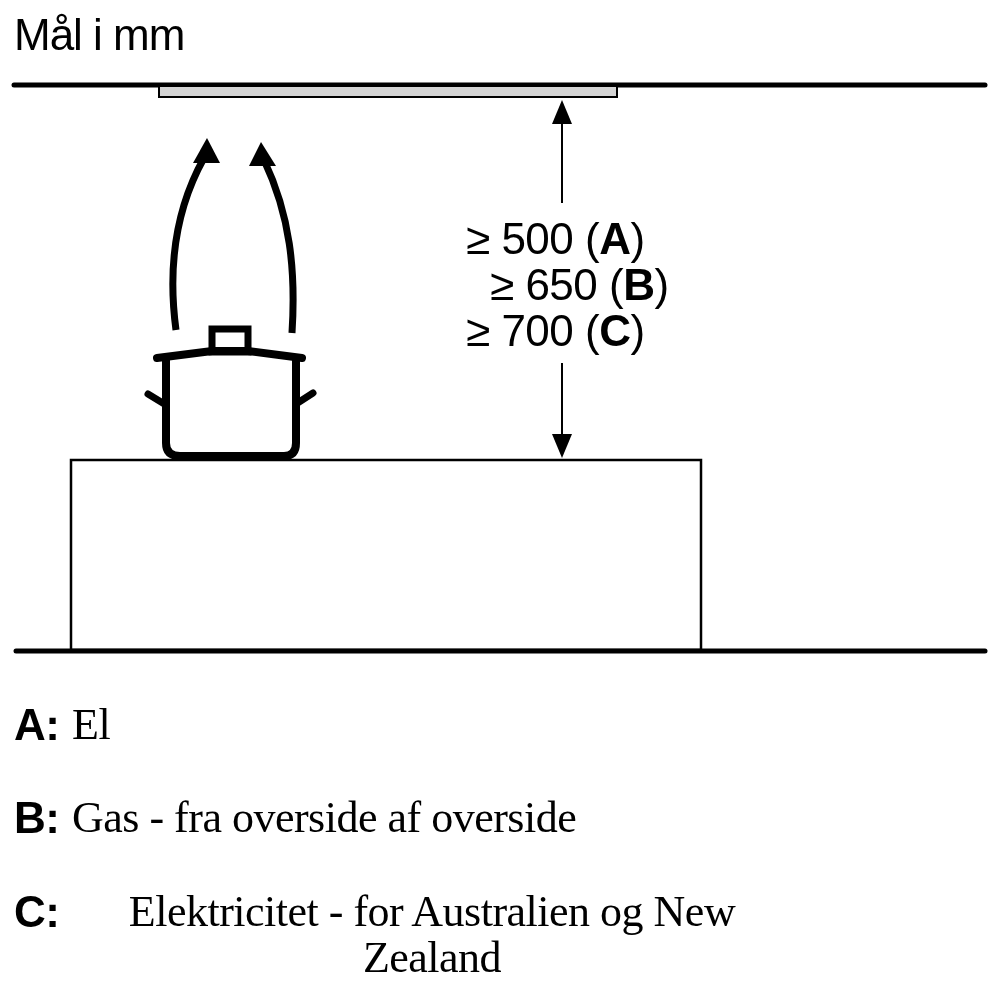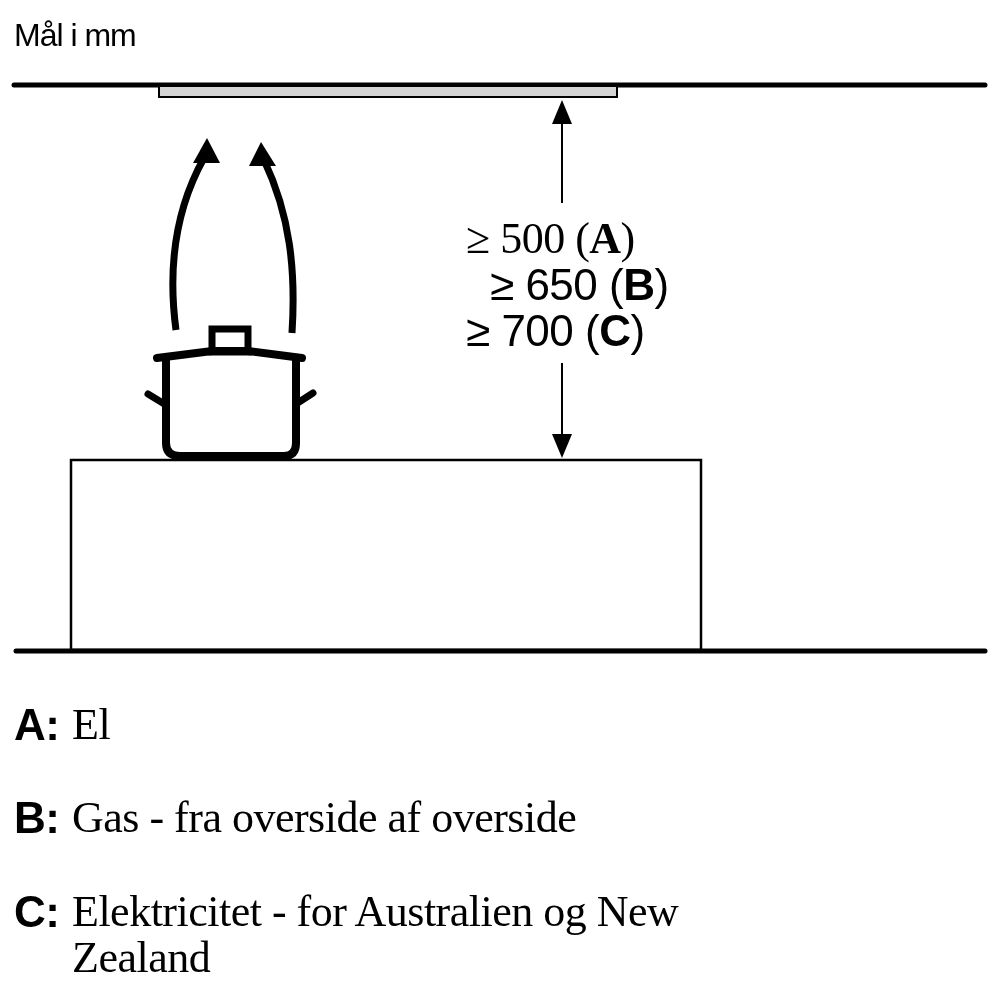--- a/index.html
+++ b/index.html
@@ -1,17 +1,17 @@
 <!DOCTYPE html>
 <html><head>
 <meta charset="utf-8">
 <style>
   html, body { margin:0; padding:0; background:#ffffff; }
   body { width:1000px; height:1000px; position:relative; overflow:hidden; font-family:"Liberation Sans", sans-serif; color:#000; }
-  .title { position:absolute; left:14px; top:10px; font-size:32px; line-height:50px; letter-spacing:-1px; }
+  .title { position:absolute; left:14px; top:10px; font-size:44px; line-height:50px; letter-spacing:-1px; }
   svg.diagram { position:absolute; left:0; top:0; }
   .dim-label { position:absolute; left:466px; font-size:44px; line-height:46px; letter-spacing:-0.5px; white-space:nowrap; }
   .dim-label b { font-weight:bold; }
   .legend-item { position:absolute; left:14px; font-size:44px; line-height:46px; letter-spacing:-0.5px; display:flex; }
   .legend-key { font-weight:bold; width:58px; flex:none; }
   .legend-text { width:760px;font-family:Liberation Serif, serif; }
 </style>
 </head>
 <body>
 
@@ -43,34 +43,34 @@
     <path d="M166,360 L166,443 Q166,456 180,456 L284,456 Q296,456 296,443 L296,360" fill="none" stroke="#000" stroke-width="8"></path>
     <line x1="148" y1="394" x2="166" y2="405" stroke="#000" stroke-width="7" stroke-linecap="round"></line>
     <line x1="313" y1="393" x2="296" y2="404" stroke="#000" stroke-width="7" stroke-linecap="round"></line>
   </g>
 
   <rect x="71" y="460" width="630" height="190" fill="none" stroke="#000" stroke-width="2.5"></rect>
 
   <line x1="16" y1="651" x2="985" y2="651" stroke="#000" stroke-width="5" stroke-linecap="round"></line>
 </svg>
 
-<div class="dim-label" style="top:216px;font-family:Liberation Serif, serif;">
+<div class="dim-label" style="top:216px;">
   <span>≥</span> <span>500</span> (<b>A</b>)
 </div>
 <div class="dim-label" style="top:262px;margin-left:24px;">
   <span>≥</span> <span>650</span> (<b>B</b>)
 </div>
 <div class="dim-label" style="top:308px;">
   <span>≥</span> <span>700</span> (<b>C</b>)
 </div>
 
 <div class="legend-item" style="top:702px;">
   <span class="legend-key">A:</span>
   <span class="legend-text">El</span>
 </div>
 <div class="legend-item" style="top:795px;">
   <span class="legend-key">B:</span>
   <span class="legend-text">Gas - fra overside af overside</span>
 </div>
 <div class="legend-item" style="top:889px;">
   <span class="legend-key">C:</span>
-  <span class="legend-text" style="width:720px;">Elektricitet - for Australien og New Zealand</span>
+  <span class="legend-text" style="width:720px;text-align:center;">Elektricitet - for Australien og New Zealand</span>
 </div>
 
 </body></html>

